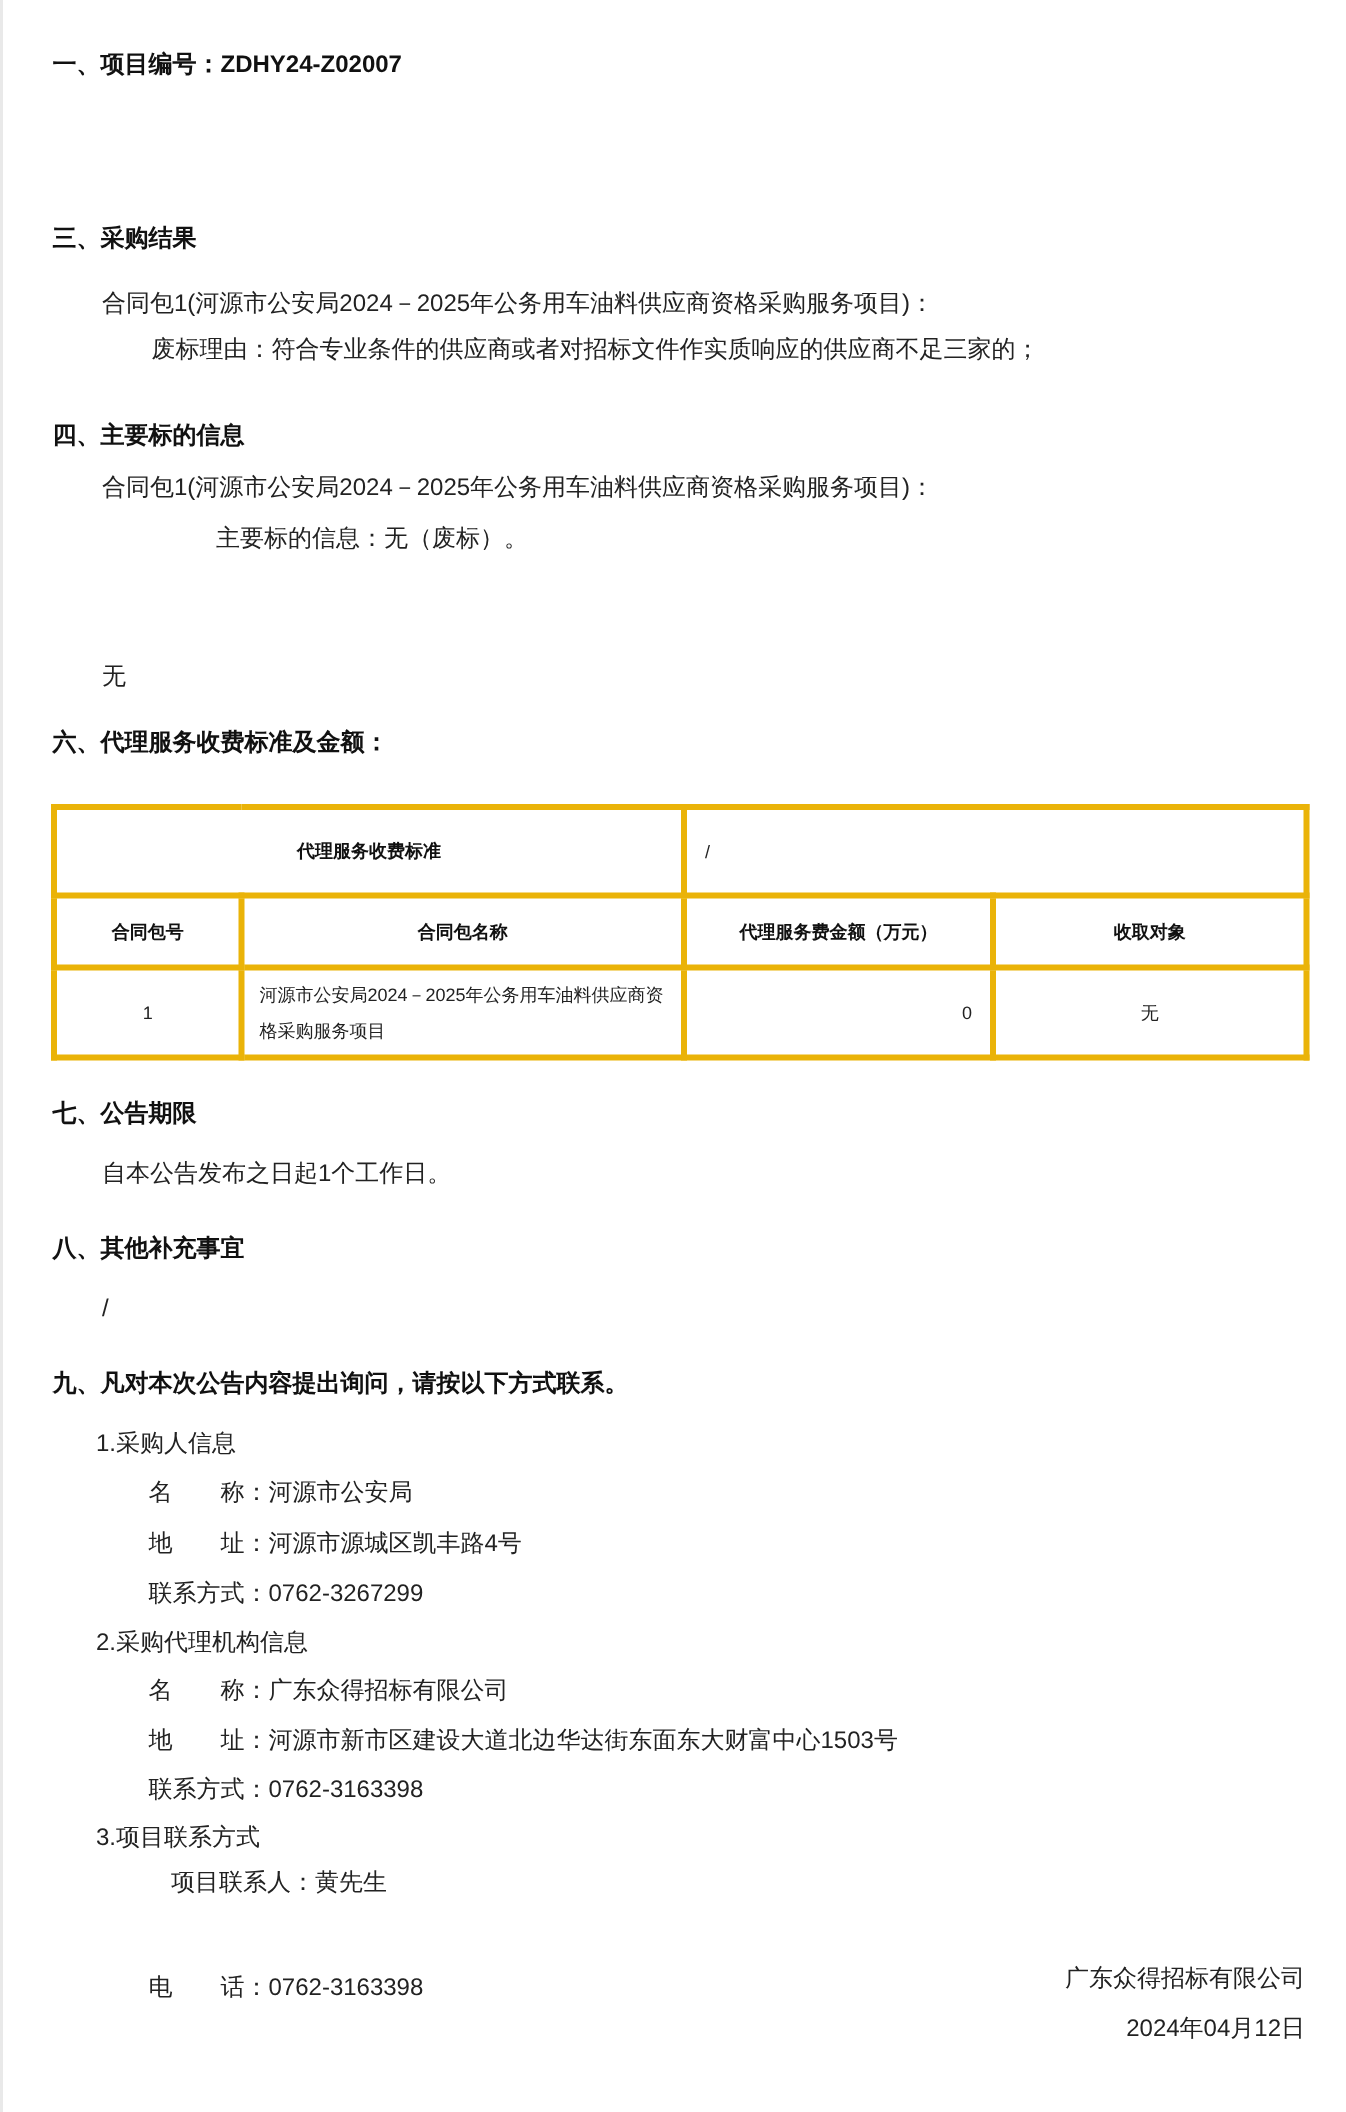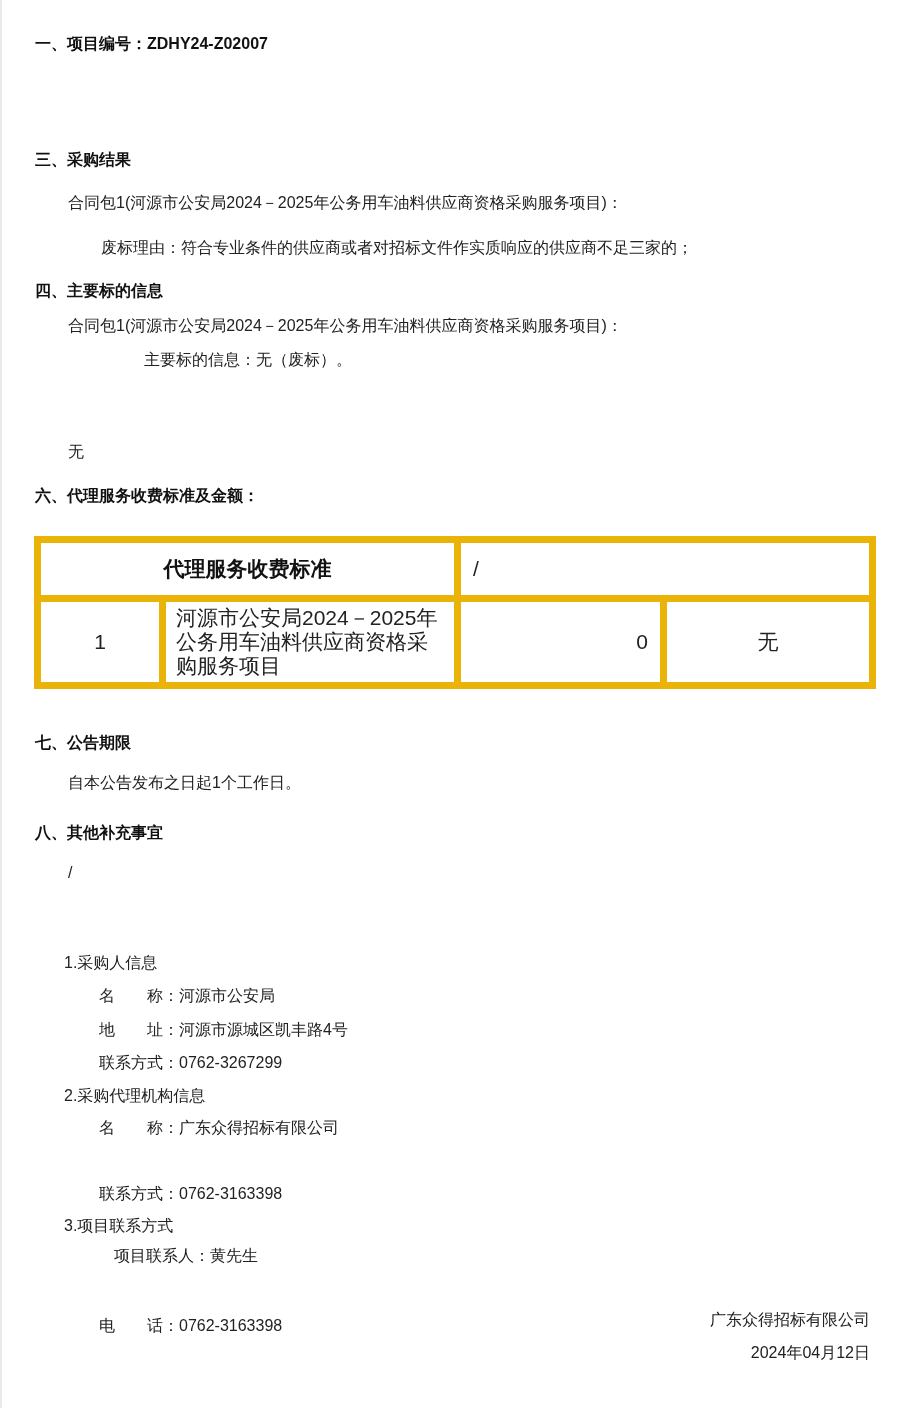--- a/index.html
+++ b/index.html
@@ -16,21 +16,21 @@
     overflow:hidden;
   }
   .ln{position:absolute;white-space:nowrap;line-height:20px;}
   .h{font-weight:700;color:#111;}
 
   
   [data-name="section1-heading"]{left:33px;top:34px;}
   [data-name="section2-heading"]{left:33px;top:94px;}
   [data-name="section3-heading"]{left:33px;top:150px;}
   [data-name="section3-package-line"]{left:66px;top:193px;}
-  [data-name="section3-reason-line"]{left:99px;top:238px;}
+  [data-name="section3-reason-line"]{left:99px;top:224px;}
   [data-name="section4-heading"]{left:33px;top:281px;}
   [data-name="section4-package-line"]{left:66px;top:316px;}
   [data-name="section4-info-line"]{left:99px;top:350px;margin-left:43px;}
   [data-name="section5-heading"]{left:33px;top:401px;}
   [data-name="section5-content"]{left:66px;top:442px;}
   [data-name="section6-heading"]{left:33px;top:486px;}
   [data-name="section7-heading"]{left:33px;top:733px;}
   [data-name="section7-content"]{left:66px;top:773px;}
   [data-name="section8-heading"]{left:33px;top:823px;}
   [data-name="section8-content"]{left:66px;top:863px;}
@@ -48,22 +48,22 @@
   [data-name="project-contact-phone"]{left:97px;top:1276px;margin-top:40px;}
   [data-name="footer-company"]{right:27px;top:1310px;}
   [data-name="footer-date"]{right:27px;top:1343px;}
 
   
   #fee-table{
     position:absolute;left:32px;top:536px;width:835px;
     border-collapse:collapse;table-layout:fixed;
   }
   #fee-table td{
-    border:7px solid #eab308;
-    font-size:21px;color:#222;
+    border:4px solid #eab308;
+    font-size:12px;color:#222;
     text-align:center;vertical-align:middle;
     padding:0;overflow:hidden;
   }
   #fee-table .r1{height:59px;}
   #fee-table .r2{height:48px;}
   #fee-table .r3{height:60px;}
   #fee-table .bold{font-weight:700;color:#111;}
   #fee-table .slash-cell{text-align:left;padding-left:12px;}
   #fee-table .name-cell{text-align:left;padding:4px 10px;line-height:24px;white-space:normal;}
   #fee-table .amount-cell{text-align:right;padding-right:12px;}
@@ -92,43 +92,51 @@
       <col style="width:125px">
       <col style="width:295px">
       <col style="width:206px">
       <col style="width:209px">
     </colgroup>
     <tbody>
         <tr class="r1">
       <td colspan="2" class="bold" data-name="fee-standard-label-cell">代理服务收费标准</td>
       <td colspan="2" class="slash-cell" data-name="fee-standard-value-cell">/</td>
     </tr>
+    <tr class="r2">
+      <td class="bold" data-name="col-header-package-no">合同包号</td>
+      <td class="bold" data-name="col-header-package-name">合同包名称</td>
+      <td class="bold" data-name="col-header-fee-amount">代理服务费金额（万元）</td>
+      <td class="bold" data-name="col-header-charge-target">收取对象</td>
+    </tr>
     <tr class="r3" data-name="table-row">
       <td data-name="cell-package-no">1</td>
       <td class="name-cell" data-name="cell-package-name">河源市公安局2024－2025年公务用车油料供应商资格采购服务项目</td>
       <td class="amount-cell" data-name="cell-fee-amount">0</td>
       <td data-name="cell-charge-target">无</td>
     </tr>
   </tbody>
     </table>
 
   <div class="ln h" data-name="section7-heading">七、公告期限</div>
   <div class="ln" data-name="section7-content">自本公告发布之日起1个工作日。</div>
 
   <div class="ln h" data-name="section8-heading">八、其他补充事宜</div>
   <div class="ln" data-name="section8-content">/</div>
 
+  <div class="ln h" data-name="section9-heading">九、凡对本次公告内容提出询问，请按以下方式联系。</div>
 
   <div class="ln" data-name="purchaser-title">1.采购人信息</div>
   <div class="ln" data-name="purchaser-name">名　　称：河源市公安局</div>
   <div class="ln" data-name="purchaser-address">地　　址：河源市源城区凯丰路4号</div>
   <div class="ln" data-name="purchaser-contact">联系方式：0762-3267299</div>
 
   <div class="ln" data-name="agency-title">2.采购代理机构信息</div>
   <div class="ln" data-name="agency-name">名　　称：广东众得招标有限公司</div>
+  <div class="ln" data-name="agency-address">地　　址：河源市新市区建设大道北边华达街东面东大财富中心1503号</div>
   <div class="ln" data-name="agency-contact">联系方式：0762-3163398</div>
 
   <div class="ln" data-name="project-contact-title">3.项目联系方式</div>
   <div class="ln" data-name="project-contact-person">项目联系人：黄先生</div>
   <div class="ln" data-name="project-contact-phone">电　　话：0762-3163398</div>
 
   <div class="ln" data-name="footer-company">广东众得招标有限公司</div>
   <div class="ln" data-name="footer-date">2024年04月12日</div>
 
 </div>

